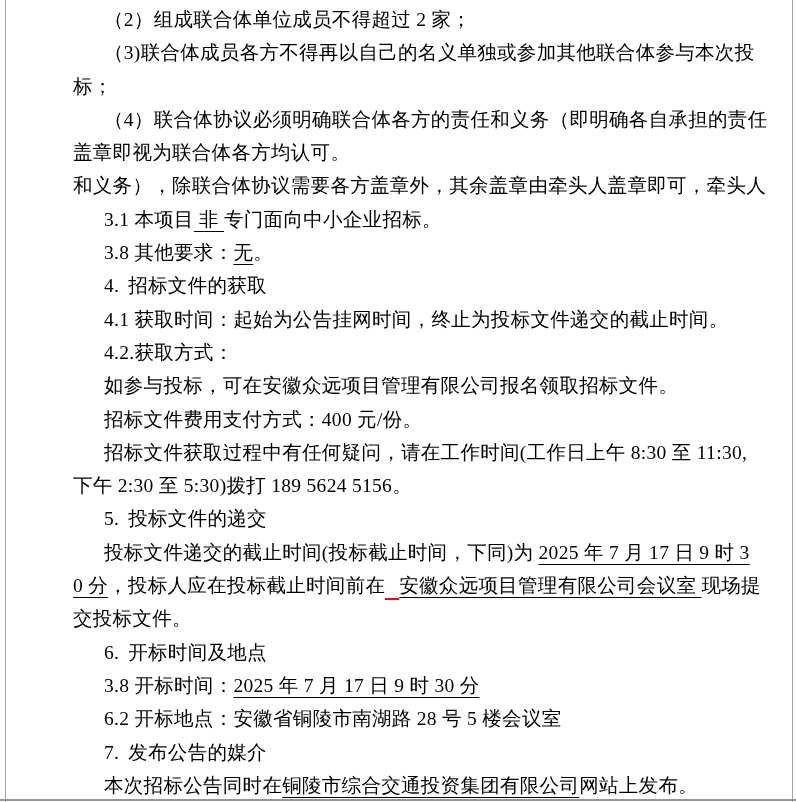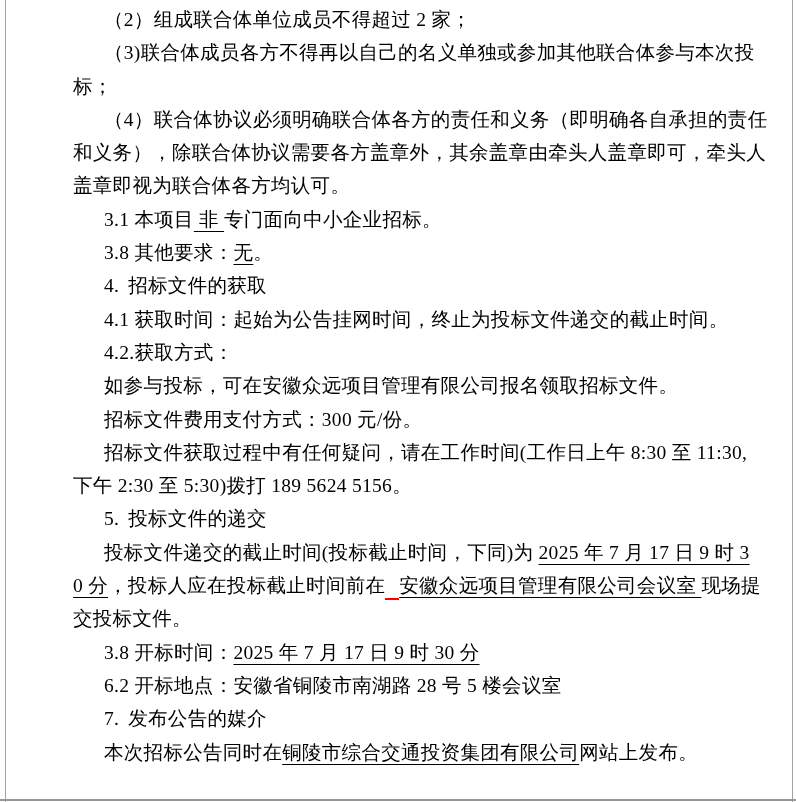--- a/index.html
+++ b/index.html
@@ -48,50 +48,51 @@
   <div class="content">
 
     <p class="line indent"><span>（2）组成联合体单位成员不得超过 2 家；</span></p>
 
     <p class="line indent"><span>（3)联合体成员各方不得再以自己的名义单独或参加其他联合体参与本次投</span></p>
 
     <p class="line"><span>标；</span></p>
 
     <p class="line indent"><span>（4）联合体协议必须明确联合体各方的责任和义务（即明确各自承担的责任</span></p>
 
+    <p class="line"><span>盖章即视为联合体各方均认可。</span></p>
+
     <p class="line"><span>和义务），除联合体协议需要各方盖章外，其余盖章由牵头人盖章即可，牵头人</span></p>
-
-    <p class="line"><span>盖章即视为联合体各方均认可。</span></p>
 
     <p class="line indent"><span>3.1 本项目</span><span class="u">&nbsp;非&nbsp;</span><span>专门面向中小企业招标。</span></p>
 
     <p class="line indent"><span>3.8 其他要求：</span><span class="u">无</span><span>。</span></p>
 
     <p class="line indent h"><span class="num">4.</span><span>招标文件的获取</span></p>
 
     <p class="line indent"><span>4.1 获取时间：起始为公告挂网时间，终止为投标文件递交的截止时间。</span></p>
 
     <p class="line indent"><span>4.2.获取方式：</span></p>
 
     <p class="line indent"><span>如参与投标，可在安徽众远项目管理有限公司报名领取招标文件。</span></p>
 
-    <p class="line indent"><span>招标文件费用支付方式：300 元/份。</span></p>
+    <p class="line indent"><span>招标文件费用支付方式：400 元/份。</span></p>
 
     <p class="line indent"><span>招标文件获取过程中有任何疑问，请在工作时间(工作日上午 8:30 至 11:30,</span></p>
 
     <p class="line"><span>下午 2:30 至 5:30)拨打 189 5624 5156。</span></p>
 
     <p class="line indent h"><span class="num">5.</span><span>投标文件的递交</span></p>
 
     <p class="line indent"><span>投标文件递交的截止时间(投标截止时间，下同)为 </span><span class="u">2025 年 7 月 17 日 9 时 3</span></p>
 
     <p class="line"><span class="u">0 分</span><span>，投标人应在投标截止时间前在</span><span class="redmark">&nbsp;</span><span class="u">安徽众远项目管理有限公司会议室&nbsp;</span><span>现场提</span></p>
 
     <p class="line"><span>交投标文件。</span></p>
 
+    <p class="line indent h"><span class="num">6.</span><span>开标时间及地点</span></p>
 
     <p class="line indent"><span>3.8 开标时间：</span><span class="u">2025 年 7 月 17 日 9 时 30 分</span></p>
 
     <p class="line indent"><span>6.2 开标地点：安徽省铜陵市南湖路 28 号 5 楼会议室</span></p>
 
     <p class="line indent h"><span class="num">7.</span><span>发布公告的媒介</span></p>
 
     <p class="line indent"><span>本次招标公告同时在</span><span class="u">铜陵市综合交通投资集团有限公司</span><span>网站上发布。</span></p>
 
   </div>

